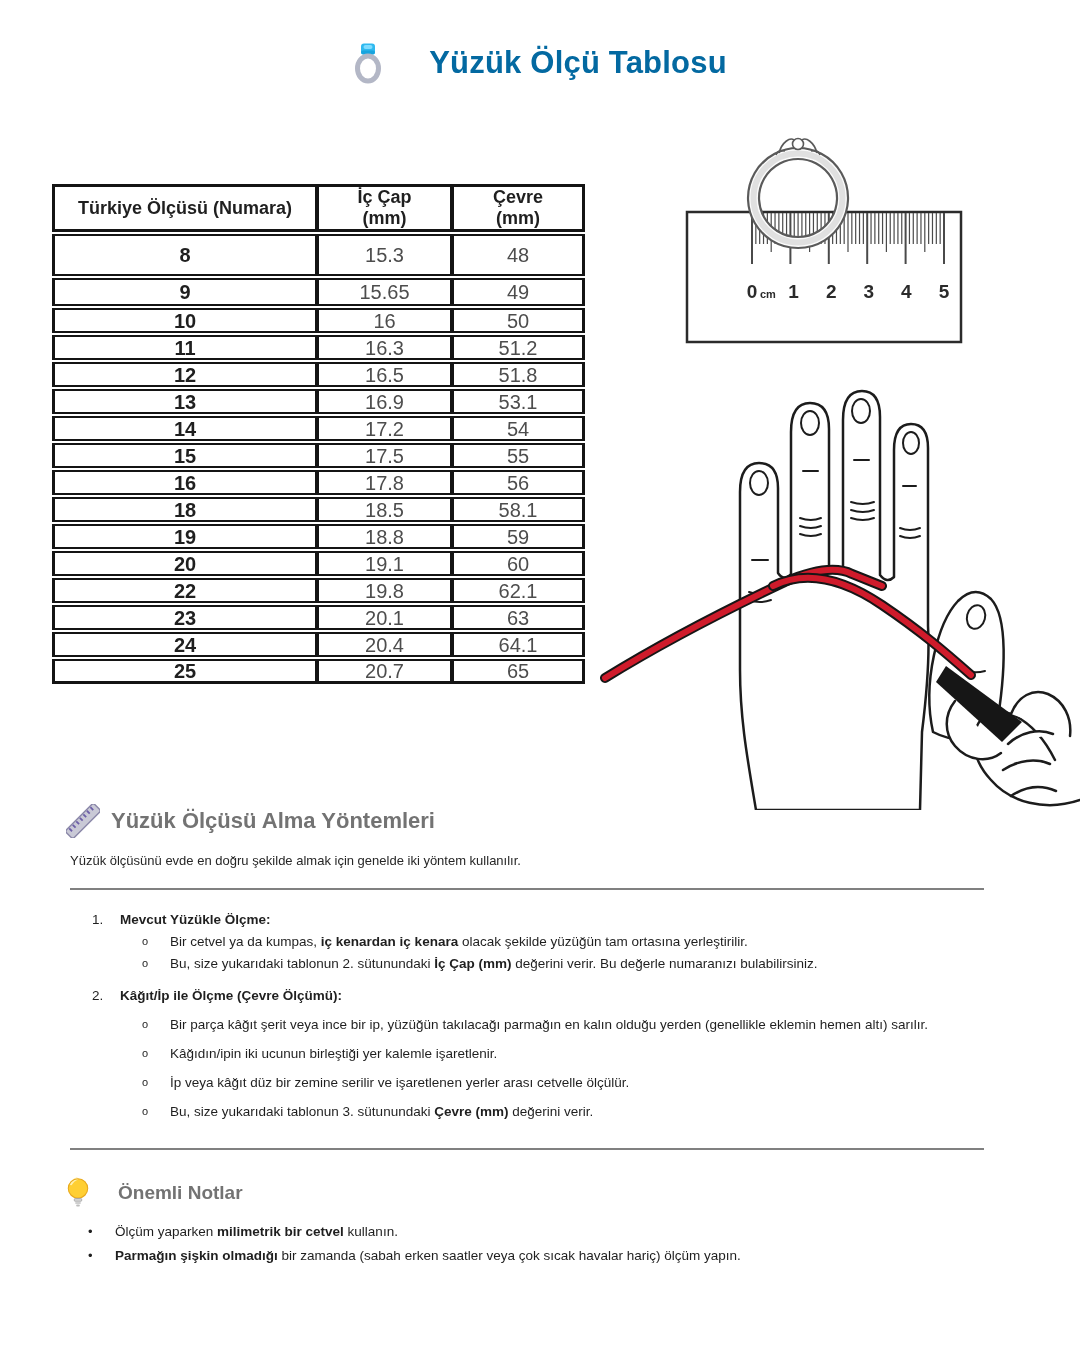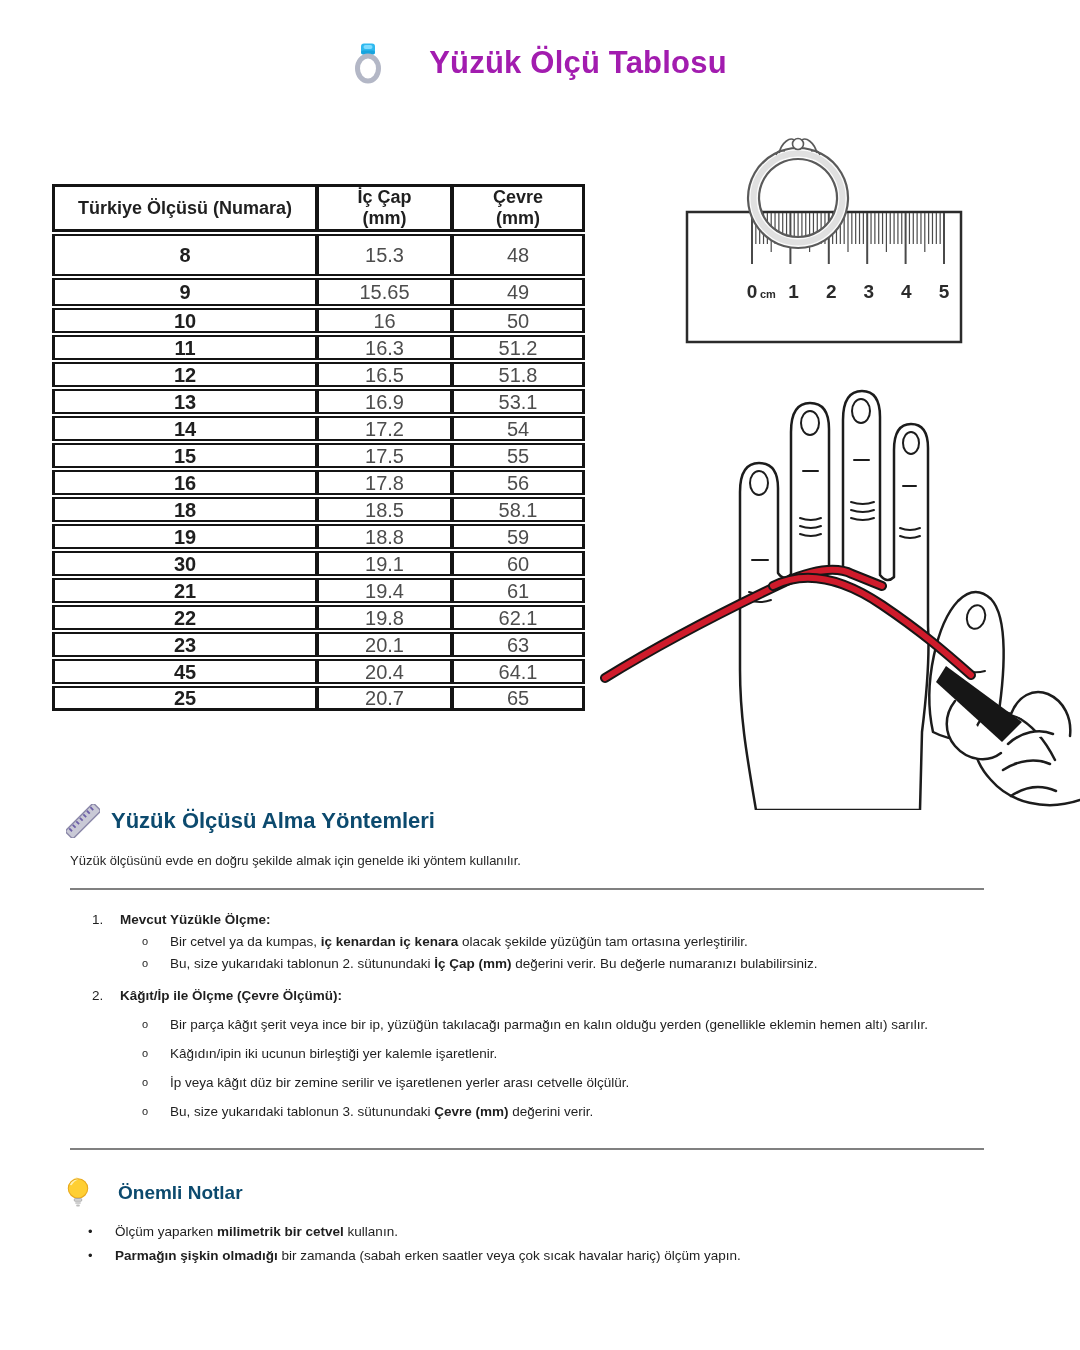--- a/index.html
+++ b/index.html
@@ -5,21 +5,21 @@
   * { box-sizing: border-box; }
   html,body { margin:0; padding:0; background:#fff; }
   .page {
     position:relative; width:1080px; height:1350px; background:#ffffff;
     font-family:"Liberation Sans", sans-serif; color:#1f1f1f; overflow:hidden;
   }
 
   
   .title-row { position:absolute; top:42px; left:0; width:100%;
     display:flex; justify-content:center; align-items:center; gap:16px; }
-  .title-text { font-size:31px; font-weight:bold; color:#a21caf; letter-spacing:.2px;margin-left:30px; }
+  .title-text { font-size:31px; font-weight:bold; color:#0369a1; letter-spacing:.2px;margin-left:30px; }
 
   
   .size-table { position:absolute; left:52px; top:182px;
     border-collapse:separate; border-spacing:0 2px; table-layout:fixed; }
   .size-table col.c1 { width:265px; } .size-table col.c2 { width:135px; } .size-table col.c3 { width:133px; }
   .size-table th, .size-table td {
     border:2px solid #141414; text-align:center; padding:0 20px; background:#fff; }
   .size-table th:first-child, .size-table td:first-child { border-left-width:3px; }
   .size-table th:last-child,  .size-table td:last-child  { border-right-width:3px; }
   .size-table thead th { border-top-width:3px; border-bottom-width:3px;
@@ -29,21 +29,21 @@
   .size-table tbody tr:first-child td { height:42px; }
   .size-table tbody tr:nth-child(2) td { height:28px; }
   .size-table tbody tr:last-child td { border-bottom-width:3px; }
 
   
   .ruler-fig { position:absolute; left:683px; top:132px; }
   .hand-fig  { position:absolute; left:590px; top:370px; }
 
   
   .sec-head { position:absolute; display:flex; align-items:center; gap:11px;
-    font-weight:bold; color:#0c4a6e; }
+    font-weight:bold; color:#737373; }
   .sec-head.methods { left:66px; top:804px; font-size:22px; }
   .sec-head.notes   { left:66px; top:1176px; font-size:19px;gap:28px; }
   .intro { position:absolute; left:70px; top:853px; font-size:13px; color:#262626; }
   .hr-rule { position:absolute; left:70px; width:914px; height:2px; background:#808080; }
   .hr-1 { top:888px; } .hr-2 { top:1148px; }
 
   
   .methods-list { position:absolute; left:70px; top:912px; width:940px; font-size:13.5px; color:#1f1f1f; }
   .m-title { display:flex; }
   .m-num { width:28px; margin-left:22px; }
@@ -139,41 +139,36 @@
           <td>18</td>
           <td>18.5</td>
           <td>58.1</td>
         </tr>
         <tr>
           <td>19</td>
           <td>18.8</td>
           <td>59</td>
         </tr>
         <tr>
-          <td>30</td>
+          <td>20</td>
           <td>19.1</td>
           <td>60</td>
-        </tr>
-        <tr>
-          <td>21</td>
-          <td>19.4</td>
-          <td>61</td>
         </tr>
         <tr>
           <td>22</td>
           <td>19.8</td>
           <td>62.1</td>
         </tr>
         <tr>
           <td>23</td>
           <td>20.1</td>
           <td>63</td>
         </tr>
         <tr>
-          <td>45</td>
+          <td>24</td>
           <td>20.4</td>
           <td>64.1</td>
         </tr>
         <tr>
           <td>25</td>
           <td>20.7</td>
           <td>65</td>
         </tr>
       </tbody>
   </table>

